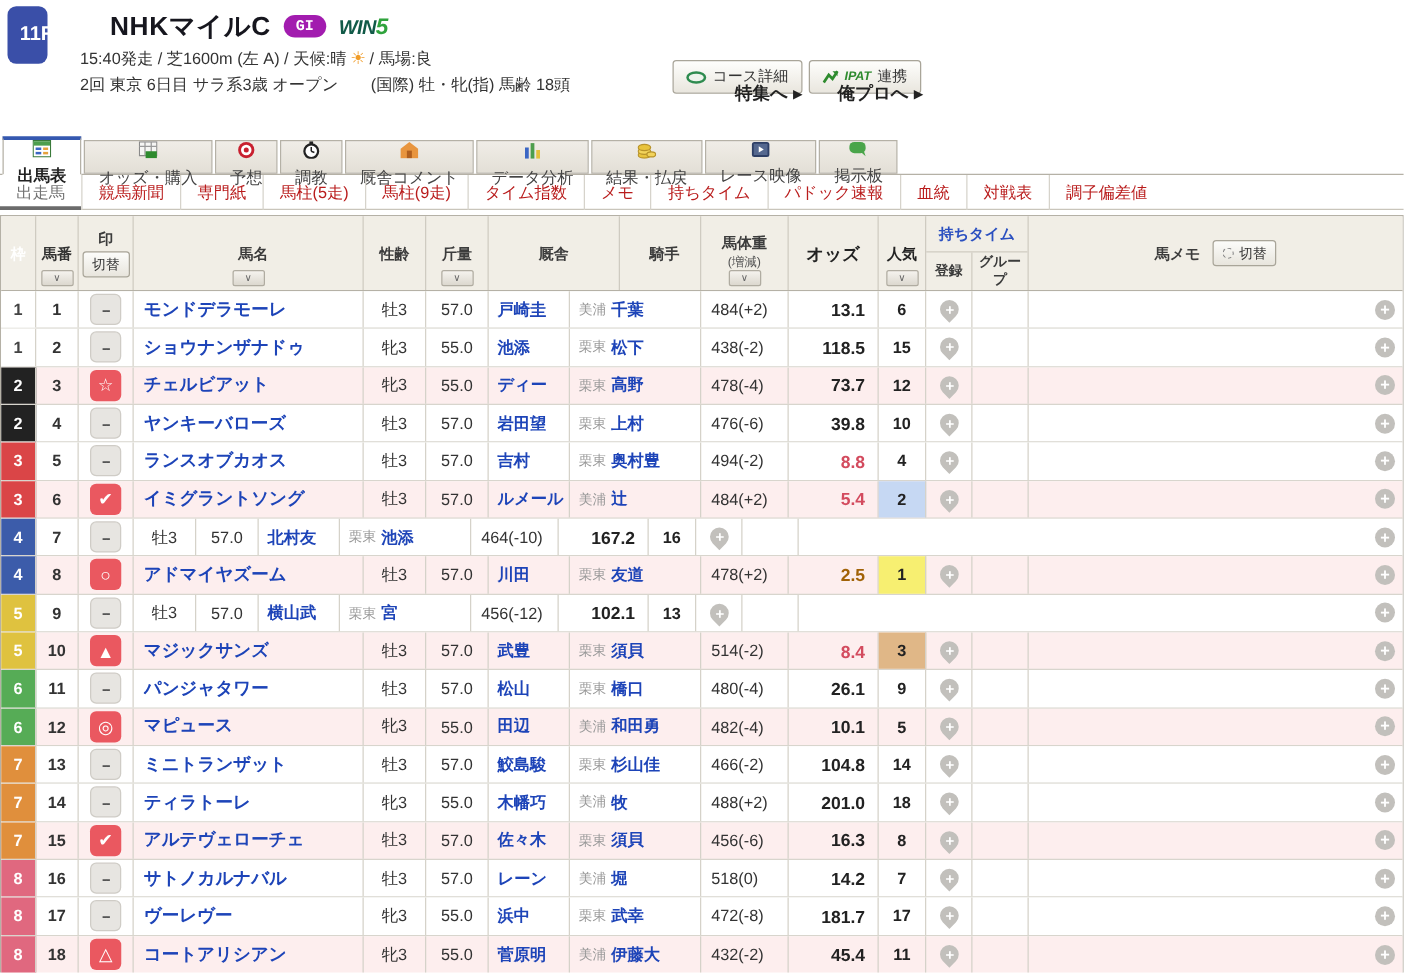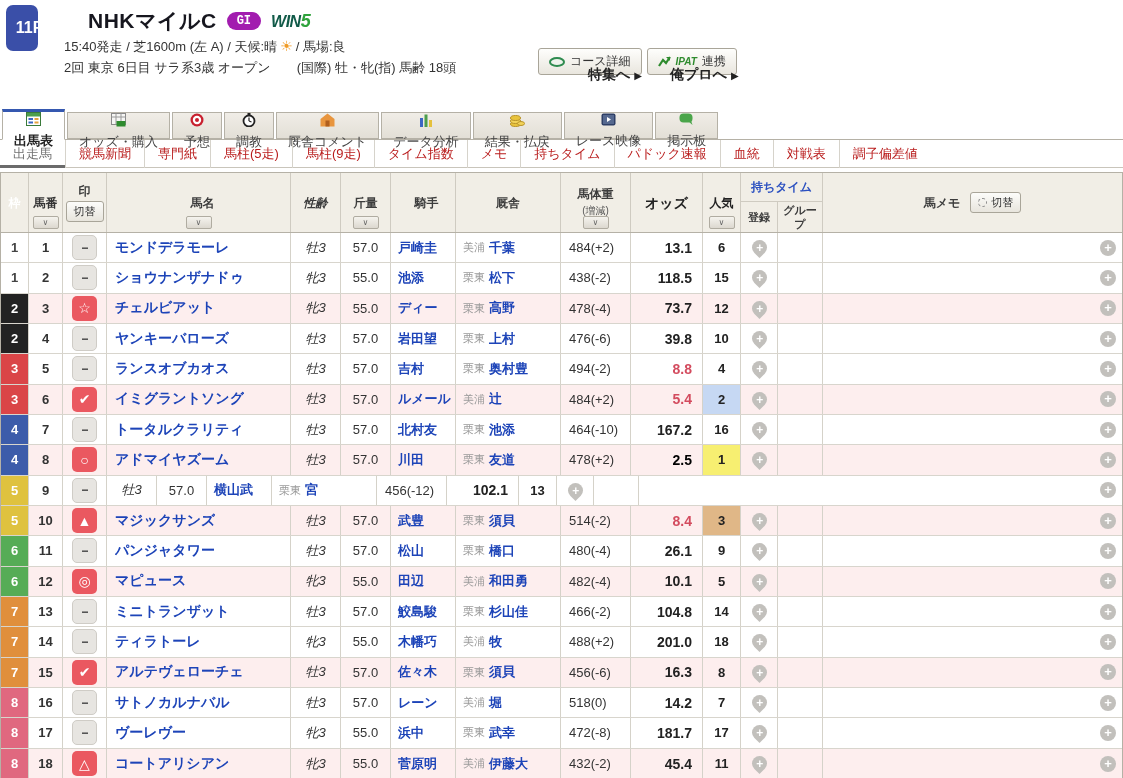--- a/index.html
+++ b/index.html
@@ -80,21 +80,21 @@
 
   .tbody .row { display:flex; height:30.33px; border-bottom:1px solid #d8d5cd; background:#fff; }
   .tbody .row:last-child { border-bottom:none; }
   .cell { display:flex; align-items:center; border-right:1px solid #d5d2c9; font-size:13px; }
   .cell:last-child { border-right:none; }
 
   .c-waku { width:28px; justify-content:center; font-weight:bold; color:#fff; }
   .c-num  { width:34px; justify-content:center; font-weight:bold; color:#333; }
   .c-mark { width:44px; justify-content:center; }
   .c-name { width:184px; padding-left:8px; }
-  .c-sexage { width:50px; justify-content:center;font-style:italic; }
+  .c-sexage { width:50px; justify-content:center; }
   .c-weight { width:50px; justify-content:center; }
   .c-jockey { width:65px; padding-left:7px; }
   .c-stable { width:105px; padding-left:7px; gap:4px; }
   .c-body { width:70px; padding-left:8px; }
   .c-odds { width:72px; justify-content:flex-end; padding-right:10px; font-weight:bold;
     font-size:14px; color:#222; }
   .c-pop  { width:38px; justify-content:center; font-weight:bold; color:#222; }
   .c-reg  { width:37px; justify-content:center; }
   .c-group{ width:45px; }
   .c-memo { flex:1; position:relative; }
@@ -275,25 +275,25 @@
       <span>馬名</span>
       <button class="sort"><span>∨</span></button>
     </div>
     <div class="th c-sexage">
         <span>性齢</span>
       </div>
     <div class="th c-weight">
       <span>斤量</span>
       <button class="sort"><span>∨</span></button>
     </div>
+    <div class="th c-stable" style="padding-left:0;">
+        <span>厩舎</span>
+      </div>
     <div class="th c-jockey">
         <span>騎手</span>
-      </div>
-    <div class="th c-stable" style="padding-left:0;">
-        <span>厩舎</span>
       </div>
     <div class="th c-body" style="padding-left:0;">
       <span>馬体重</span>
       <span class="th-sub">(増減)</span>
       <button class="sort"><span>∨</span></button>
     </div>
     <div class="th c-odds" style="justify-content:center;padding-right:0;">
         <span>オッズ</span>
       </div>
     <div class="th c-pop" style="justify-content:center;">
@@ -501,23 +501,20 @@
     <div class="cell c-memo">
       <span class="memo-plus">+</span>
     </div>
   </div>
       <div class="row">
     <div class="cell c-waku" style="background: rgb(60, 92, 170);">4</div>
     <div class="cell c-num">7</div>
     <div class="cell c-mark">
       <span class="mark-badge mark-gray">--</span>
     </div>
-    <div class="cell c-name">
-      <span class="horse-name">トータルクラリティ</span>
-    </div>
     <div class="cell c-sexage">牡3</div>
     <div class="cell c-weight">57.0</div>
     <div class="cell c-jockey">
       <span class="jockey-name">北村友</span>
     </div>
     <div class="cell c-stable">
       <span class="stable-area">栗東</span>
       <span class="stable-name">池添</span>
     </div>
     <div class="cell c-body">464(-10)</div>
@@ -545,21 +542,21 @@
     <div class="cell c-sexage">牡3</div>
     <div class="cell c-weight">57.0</div>
     <div class="cell c-jockey">
       <span class="jockey-name">川田</span>
     </div>
     <div class="cell c-stable">
       <span class="stable-area">栗東</span>
       <span class="stable-name">友道</span>
     </div>
     <div class="cell c-body">478(+2)</div>
-    <div class="cell c-odds" style="color: #000000; text-align: center;">2.5</div>
+    <div class="cell c-odds" style="color: #a16207; text-align: center;">2.5</div>
     <div class="cell c-pop" style="background: rgb(247, 239, 113);">1</div>
     <div class="cell c-reg">
       <span class="pin">
             <span>+</span>
           </span>
     </div>
     <div class="cell c-group"></div>
     <div class="cell c-memo">
       <span class="memo-plus">+</span>
     </div>

